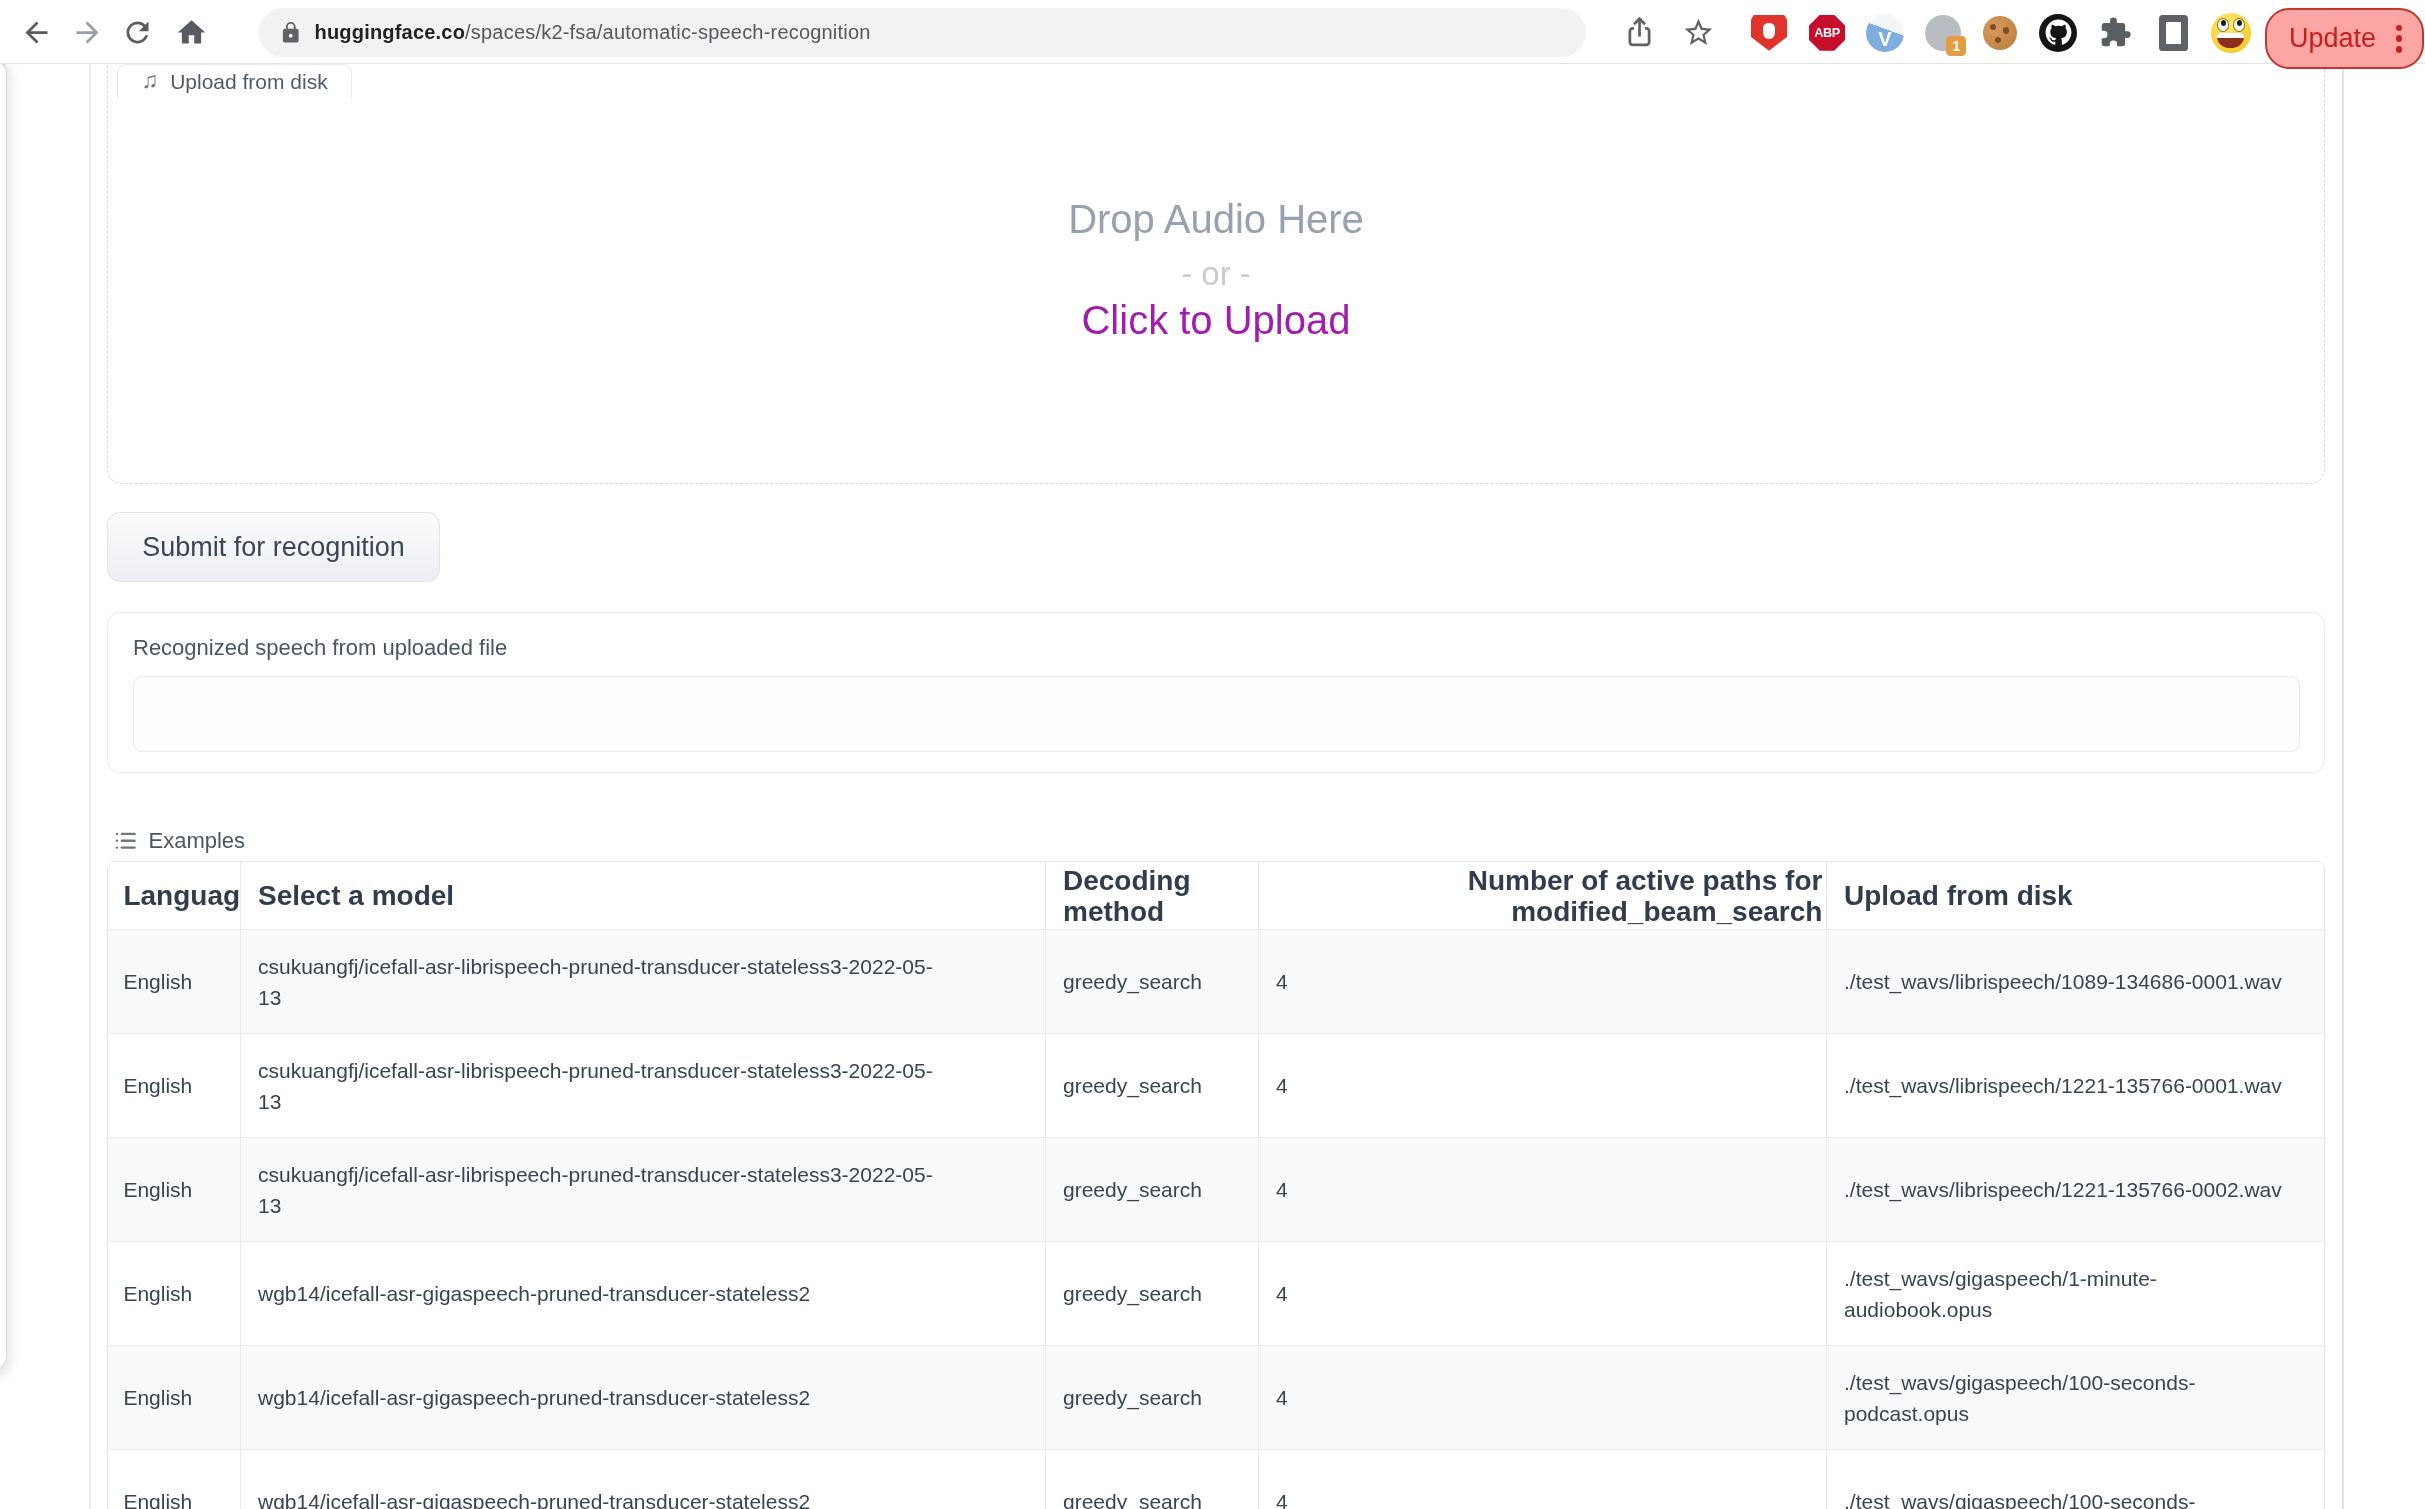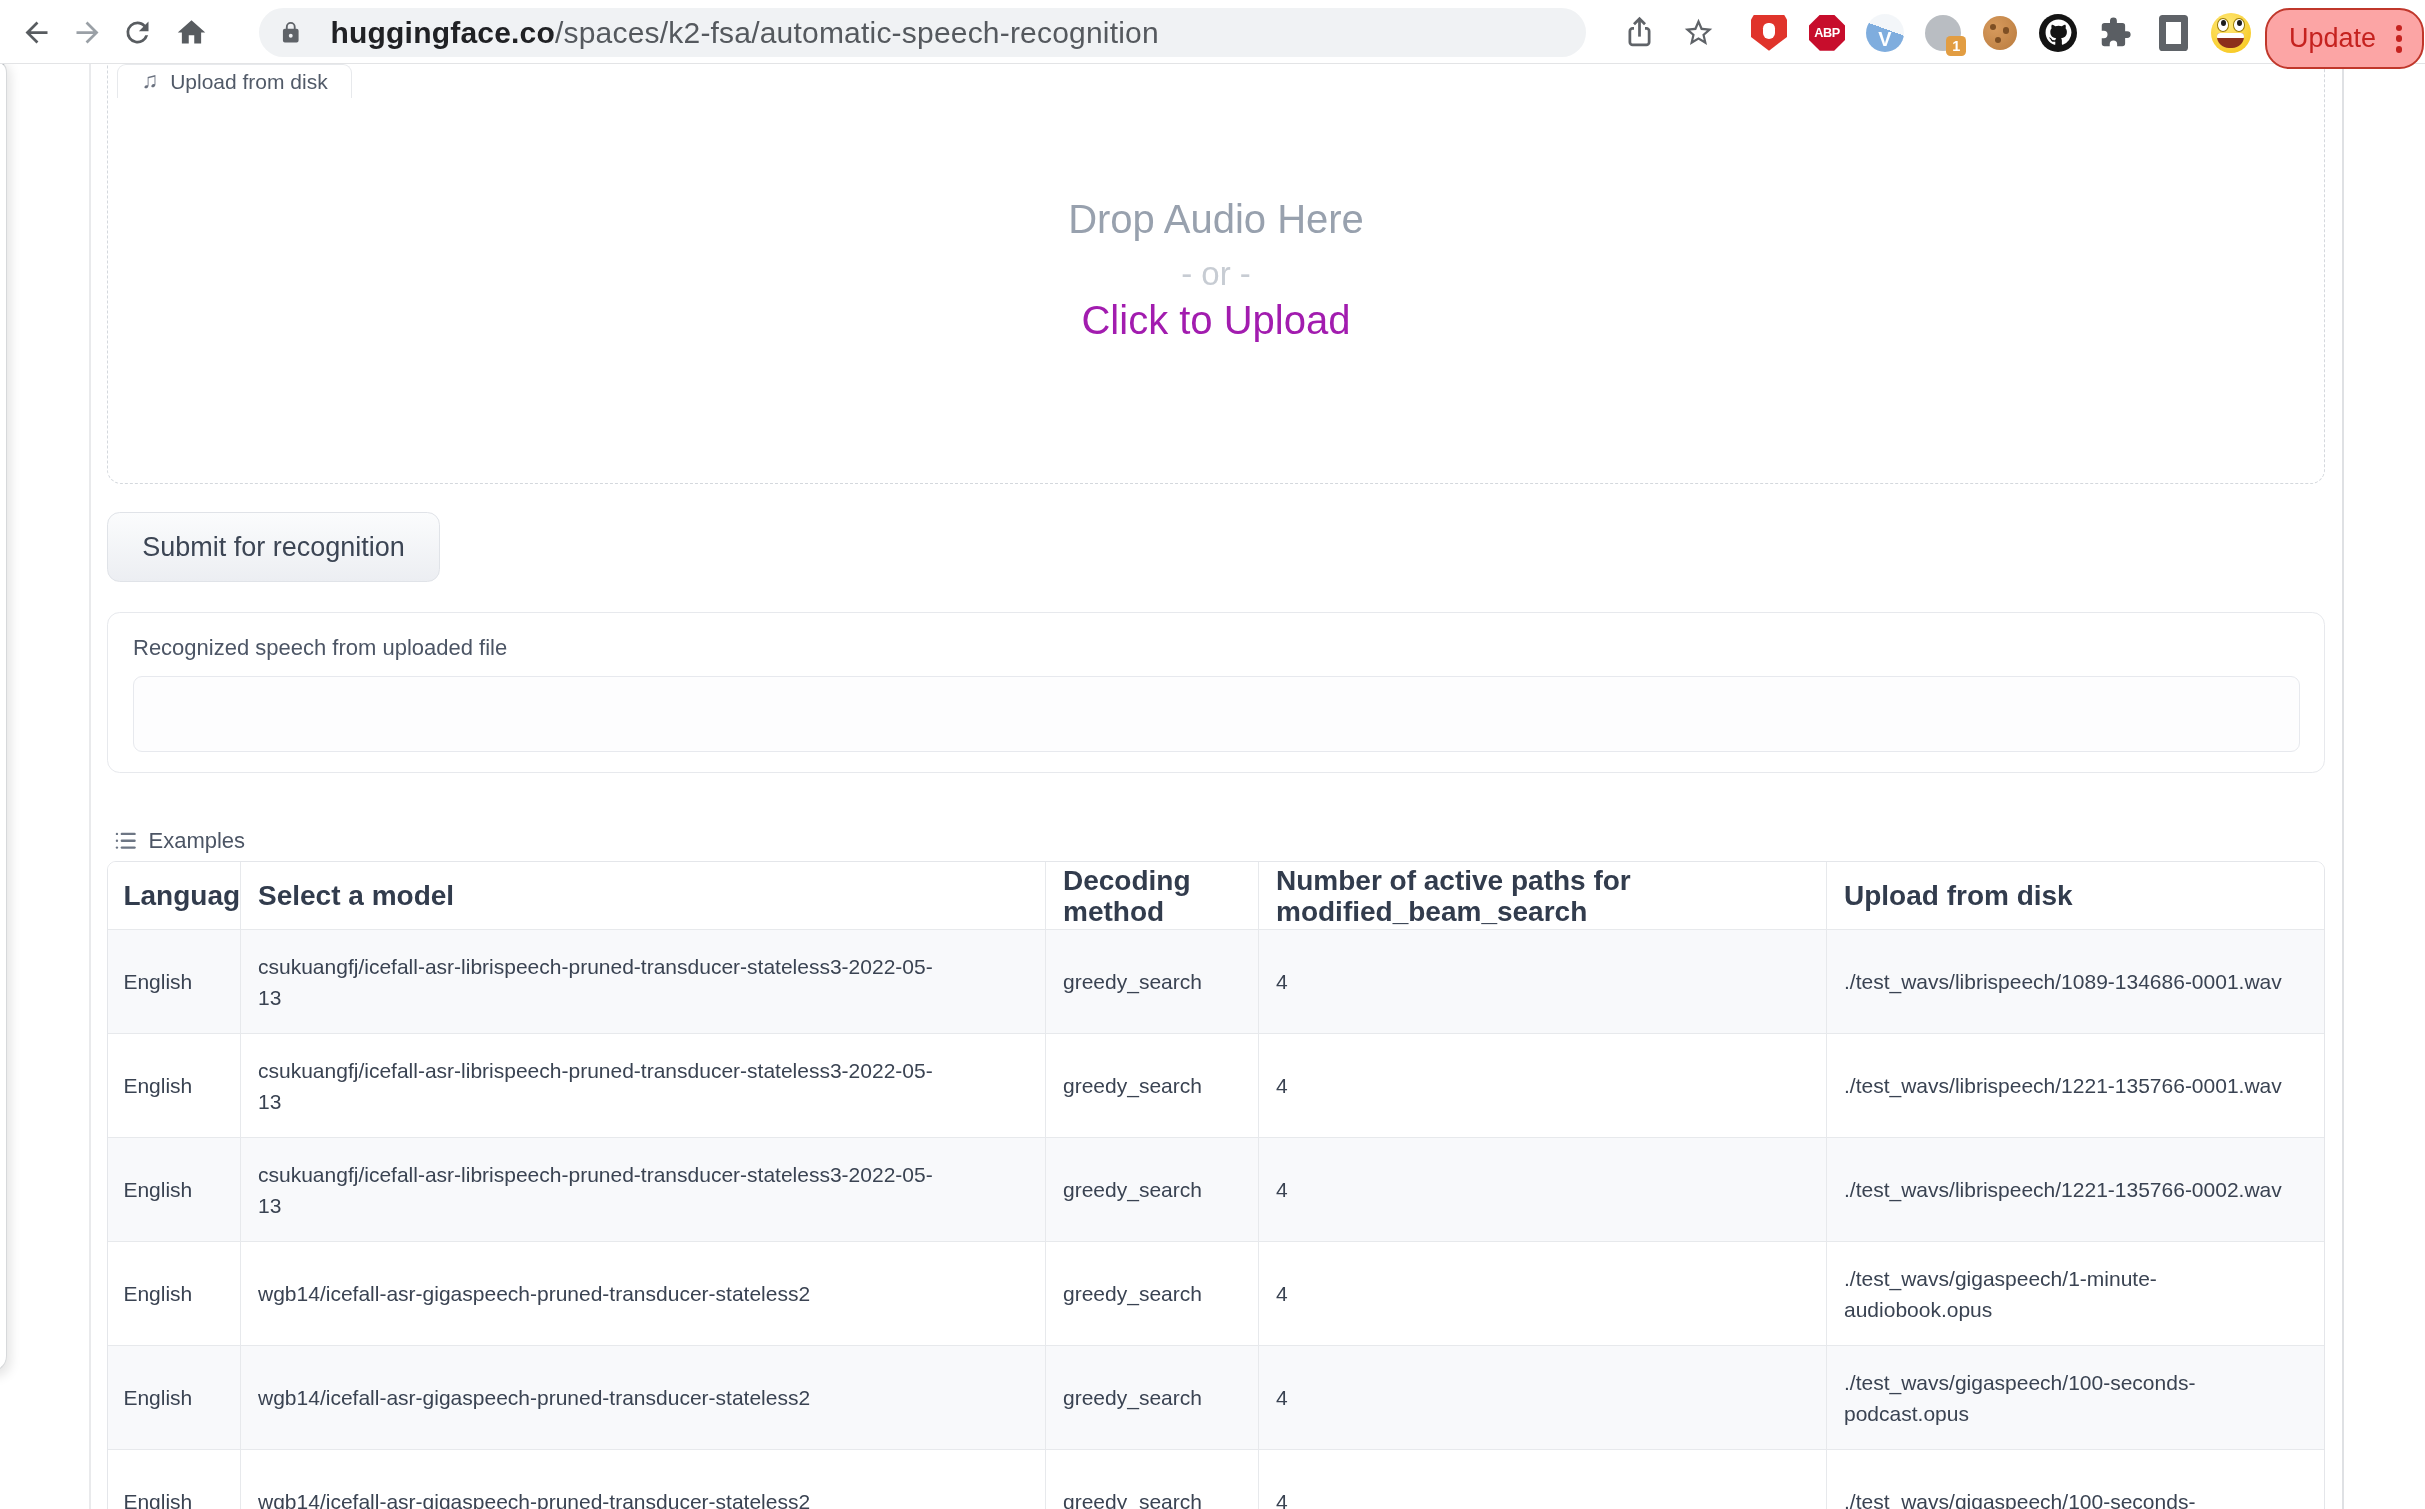--- a/index.html
+++ b/index.html
@@ -9,21 +9,21 @@
 
   
   .toolbar { position:absolute; left:0; top:0; width:2426px; height:64px;
     background:#ffffff; border-bottom:1.8px solid #e3e4e6; z-index:50; }
   .navicon { position:absolute; top:12.7px; width:40px; height:40px; display:flex;
     align-items:center; justify-content:center; border-radius:50%; }
   .navicon svg { width:33px; height:33px; }
   .omnibox { position:absolute; left:259px; top:8.1px; width:1327px; height:49px;
     background:#f0f2f4; border-radius:24.4px; display:flex; align-items:center; }
   .omnibox .lock { margin-left:20px; width:23.5px; height:23.5px; flex:0 0 auto; }
-  .urltext { margin-left:28px; font-size:30px; letter-spacing:0.2px; white-space:nowrap;
+  .urltext { margin-left:12px; font-size:20px; letter-spacing:0.2px; white-space:nowrap;
     overflow:hidden; }
   .url-domain { color:#202124; font-weight:700; }
   .url-path { color:#55595e; font-weight:400; }
 
   .ricon { position:absolute; top:12.7px; width:40px; height:40px; display:flex;
     align-items:center; justify-content:center; }
   .ricon svg { width:33px; height:33px; }
 
   .ext { border-radius:7.2px; }
   .shield { width:36px; height:36px; background:#e0342b;
@@ -118,21 +118,21 @@
   .tbody-row { height:104px; border-top:1.8px solid #e7e9ec; }
   .tbody-row.shade { background:#f8f9fb; }
   .tcell { display:flex; align-items:center; border-right:1.8px solid #e7e9ec;
     padding-left:17px; padding-right:3.6px; overflow:hidden; font-size:21px; color:#3a4352;
     line-height:31px; }
   .tcell:last-child { border-right:none; }
   .thead .tcell { font-size:28px; font-weight:600; color:#323c4d; }
   .c0 { width:133px; padding-left:15.4px; }
   .c1 { width:805px; }
   .c2 { width:213px; }
-  .c3 { width:568px; }
+  .c3 { width:568px;text-align:right; }
   .c4 { width:496px; }
   .prewrap { white-space:pre; }
 </style>
 </head>
 <body>
 
 <div id="screen">
 
   <div class="toolbar">
     <div class="navicon" style="left:16.3px">

